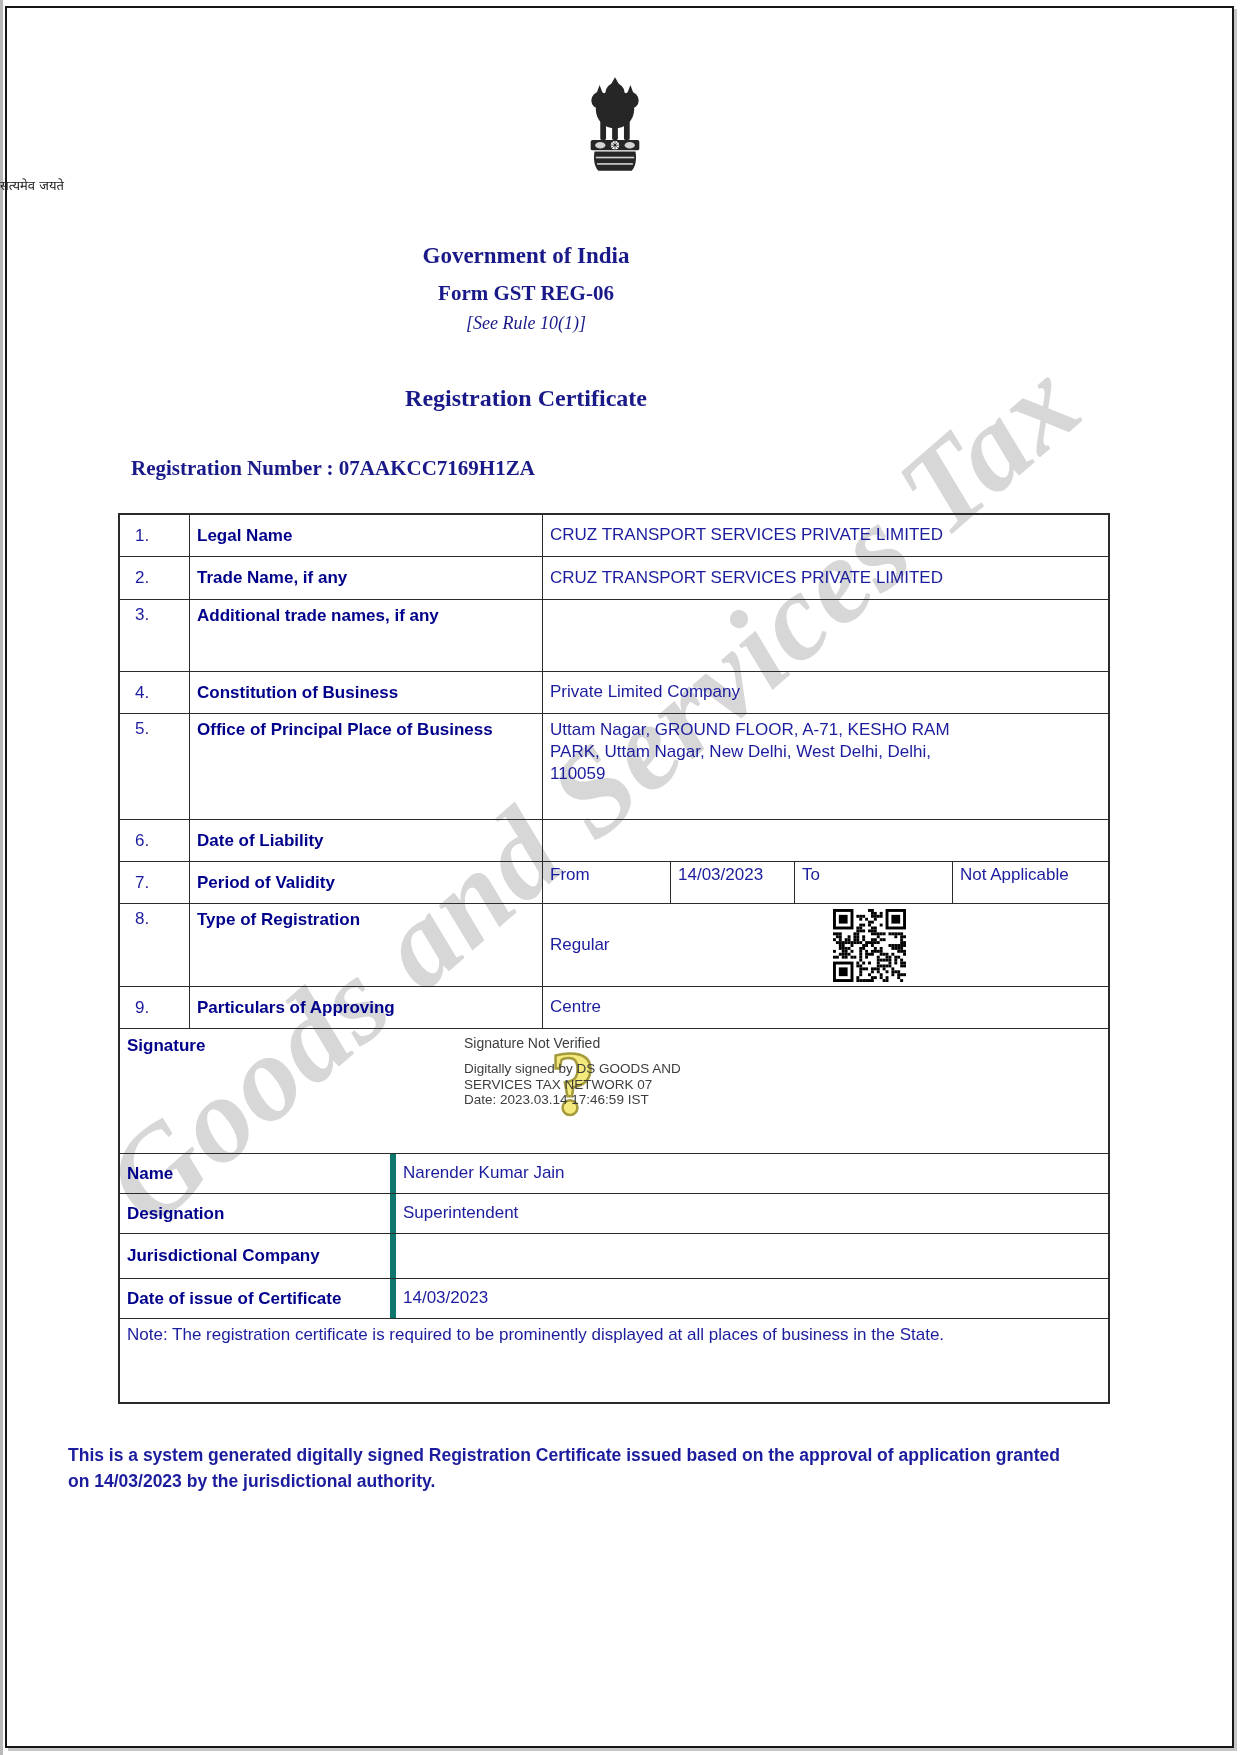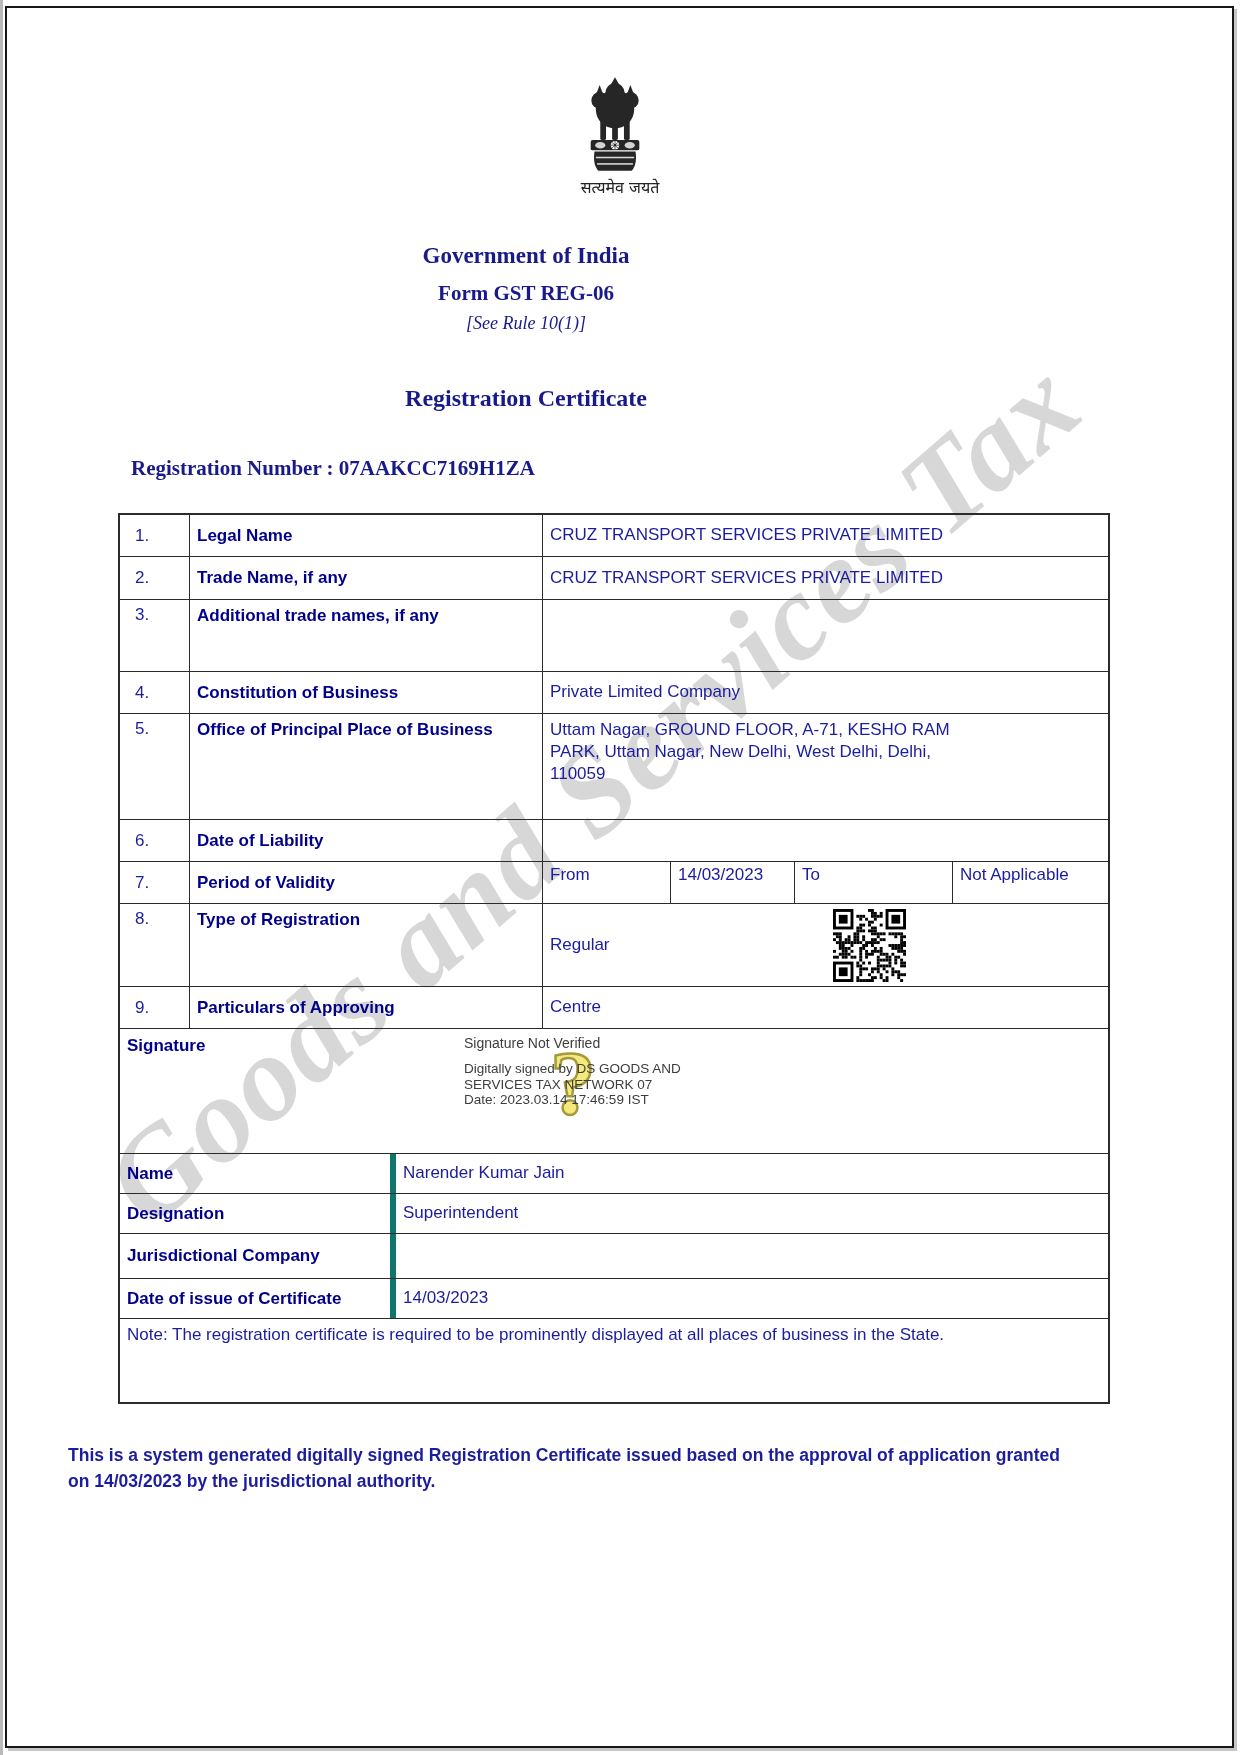--- a/index.html
+++ b/index.html
@@ -16,22 +16,22 @@
   
   .watermark {
     position: absolute; left: 0px; top: 712px; width: 1185px; height: 160px;
     display: flex; justify-content: center; align-items: center;
     transform: rotate(-41deg); z-index: 0; pointer-events: none;
     font-family: "Liberation Serif", serif; font-style: italic; font-weight: bold;
     font-size: 122px; color: #d7d7d7; white-space: nowrap; letter-spacing: 2px;
   }
   
   .emblem-wrap { position: absolute; left: 583px; top: 76px; width: 64px; text-align: center; z-index: 1; }
-  .motto { position: absolute; left: 0; top: 176px; width: 1240px; text-align: center;
-    font-size: 16px; color: #222; z-index: 1; font-family: "DejaVu Sans", sans-serif; }
+  .motto { position: absolute; left: 0; top: 176px; width: 1240px; text-align: left;
+    font-size: 13px; color: #222; z-index: 1; font-family: "DejaVu Sans", sans-serif; }
   .hdr { position: absolute; left: 0; width: 1052px; text-align: center; z-index: 1;
     color: #191989; font-family: "Liberation Serif", serif; font-weight: bold; }
   .hdr-gov   { top: 243px; font-size: 23px; }
   .hdr-form  { top: 281px; font-size: 21px; }
   .hdr-rule  { top: 313px; font-size: 18px; font-weight: normal; font-style: italic; }
   .hdr-title { top: 385px; font-size: 24px; }
   .reg-line { position: absolute; left: 131px; top: 456px; z-index: 1;
     color: #191989; font-family: "Liberation Serif", serif; font-weight: bold; font-size: 21px; }
   
   .cert-table { position: absolute; left: 118px; top: 513px; width: 992px; z-index: 1;

